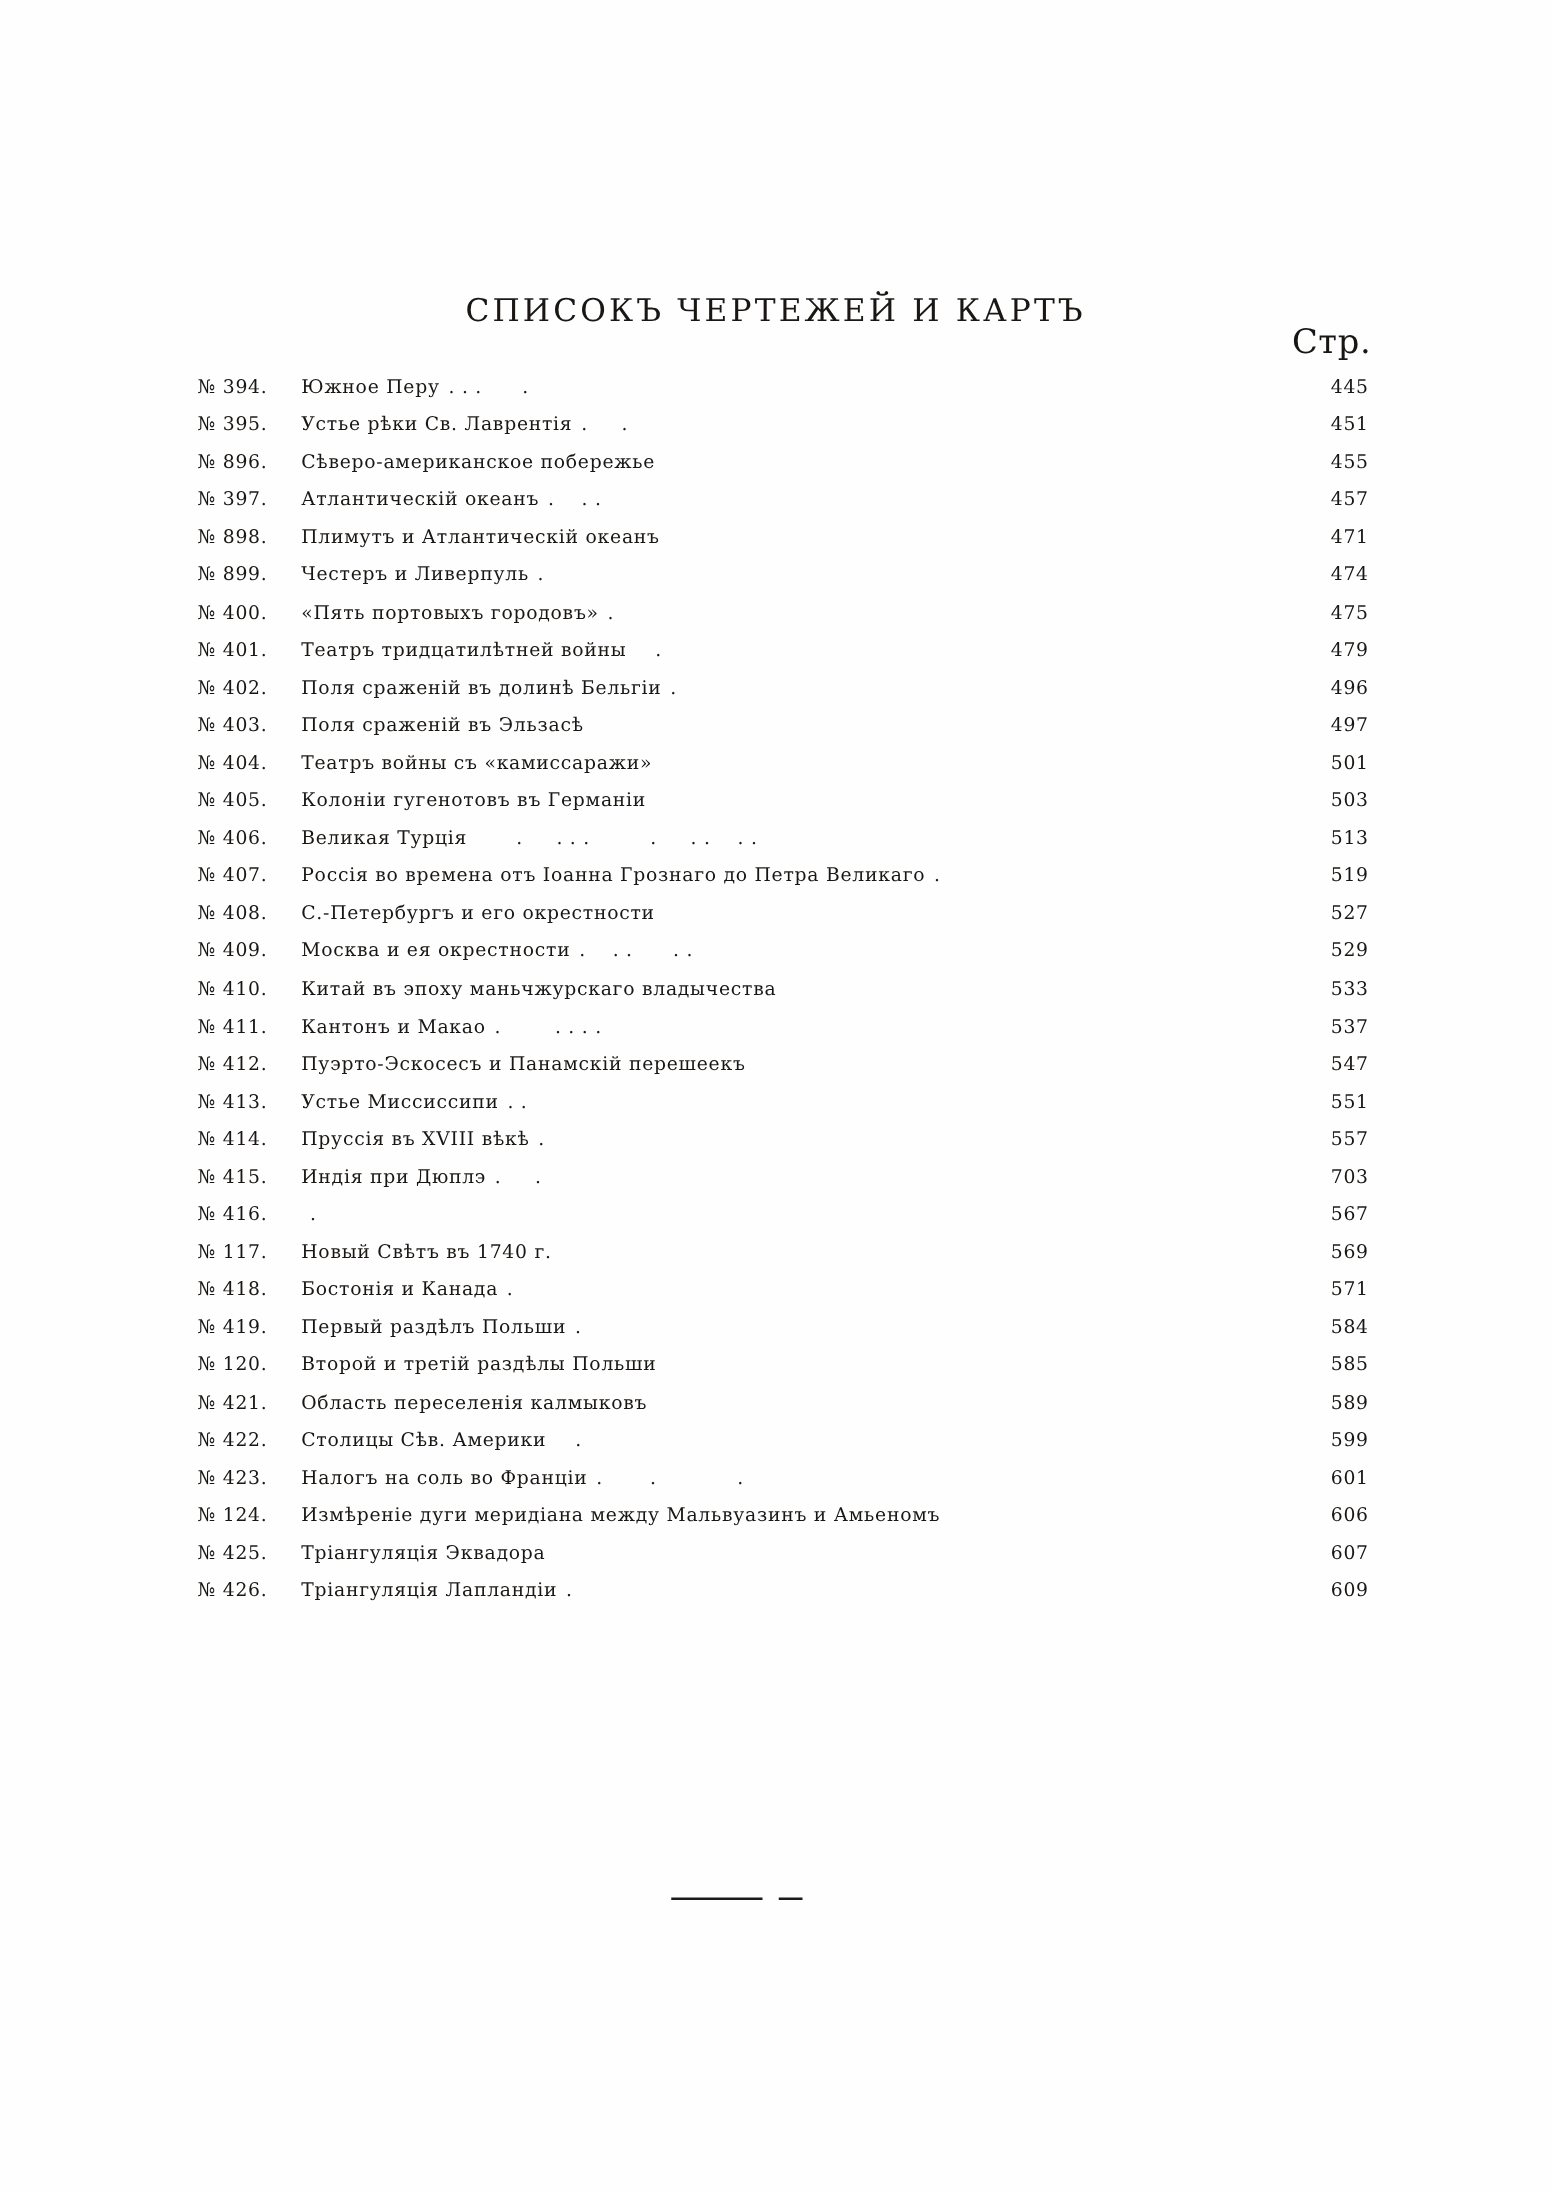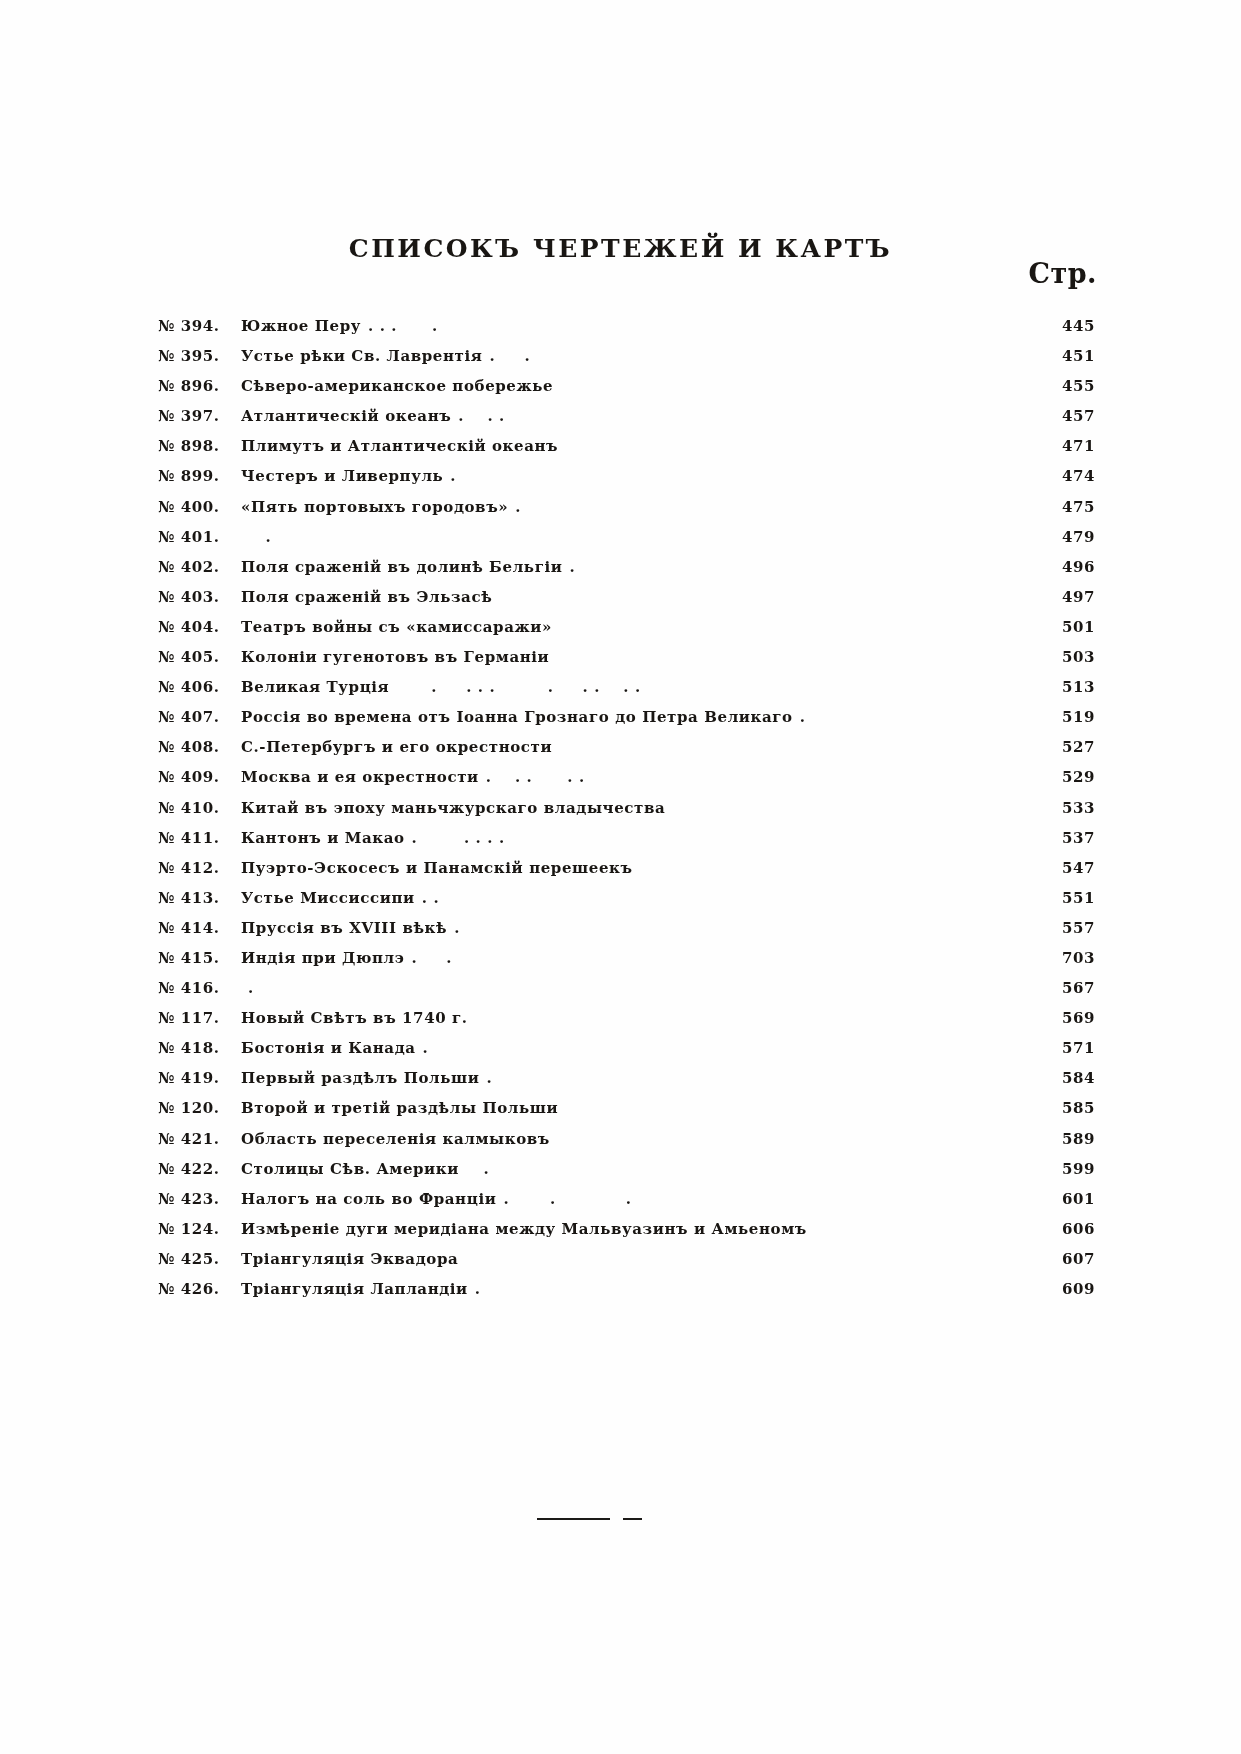--- a/index.html
+++ b/index.html
@@ -3,21 +3,21 @@
 <meta charset="utf-8">
 <style>
   html, body { margin: 0; padding: 0; background: #ffffff; }
   .page {
     position: relative;
     width: 1241px;
     height: 1754px;
     background: #fefefe;
     font-family: "DejaVu Serif", serif;
     color: #191613;
-    font-weight: 700;
+    font-weight: 400;
     overflow: hidden;
   }
   .doc-title {
     position: absolute;
     top: 234px;
     left: 0;
     width: 100%;
     text-align: center;
     font-size: 25px;
     letter-spacing: 2.5px;
@@ -41,21 +41,21 @@
     align-items: baseline;
     height: 30.1px;
     line-height: 30.1px;
     font-size: 15px;
     letter-spacing: 0.6px;
     white-space: pre;
   }
   .entry-no { flex: none; width: 83px; }
   .entry-title { flex: none; }
   .entry-dots { flex: none; margin-left: 7px; }
-  .entry-page { margin-left: auto; flex: none; text-align: left; margin-top: 17px; }
+  .entry-page { margin-left: auto; flex: none; text-align: left; }
   .divider {
     position: absolute;
     top: 1518px;
     left: 537px;
     display: flex;
     gap: 13px;
   }
   .divider-seg { height: 2px; background: #1c1a18; }
   .divider-seg.long { width: 73px; }
   .divider-seg.short { width: 19px; }
@@ -114,20 +114,21 @@
 
   <div class="row">
     <span class="entry-no">№ 400.</span>
     <span class="entry-title">«Пять портовыхъ городовъ»</span>
     <span class="entry-dots">.</span>
     <span class="entry-page">475</span>
   </div>
 
   <div class="row">
     <span class="entry-no">№ 401.</span>
+    <span class="entry-title">Театръ тридцатилѣтней войны</span>
     <span class="entry-dots">   .</span>
     <span class="entry-page">479</span>
   </div>
 
   <div class="row">
     <span class="entry-no">№ 402.</span>
     <span class="entry-title">Поля сраженій въ долинѣ Бельгіи</span>
     <span class="entry-dots">.</span>
     <span class="entry-page">496</span>
   </div>

